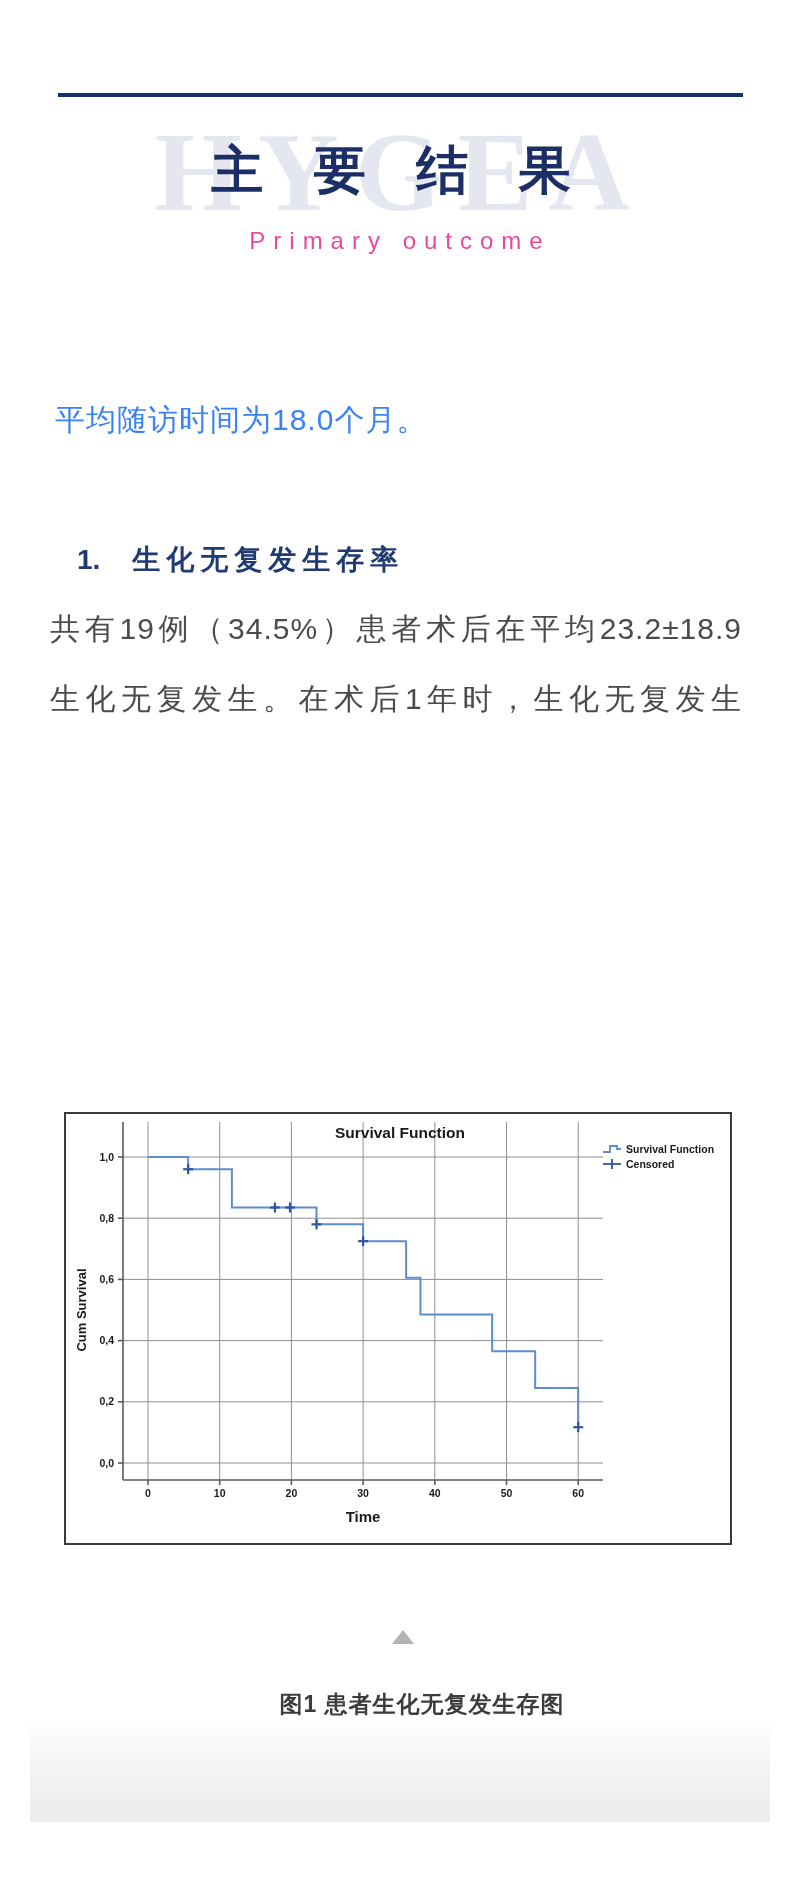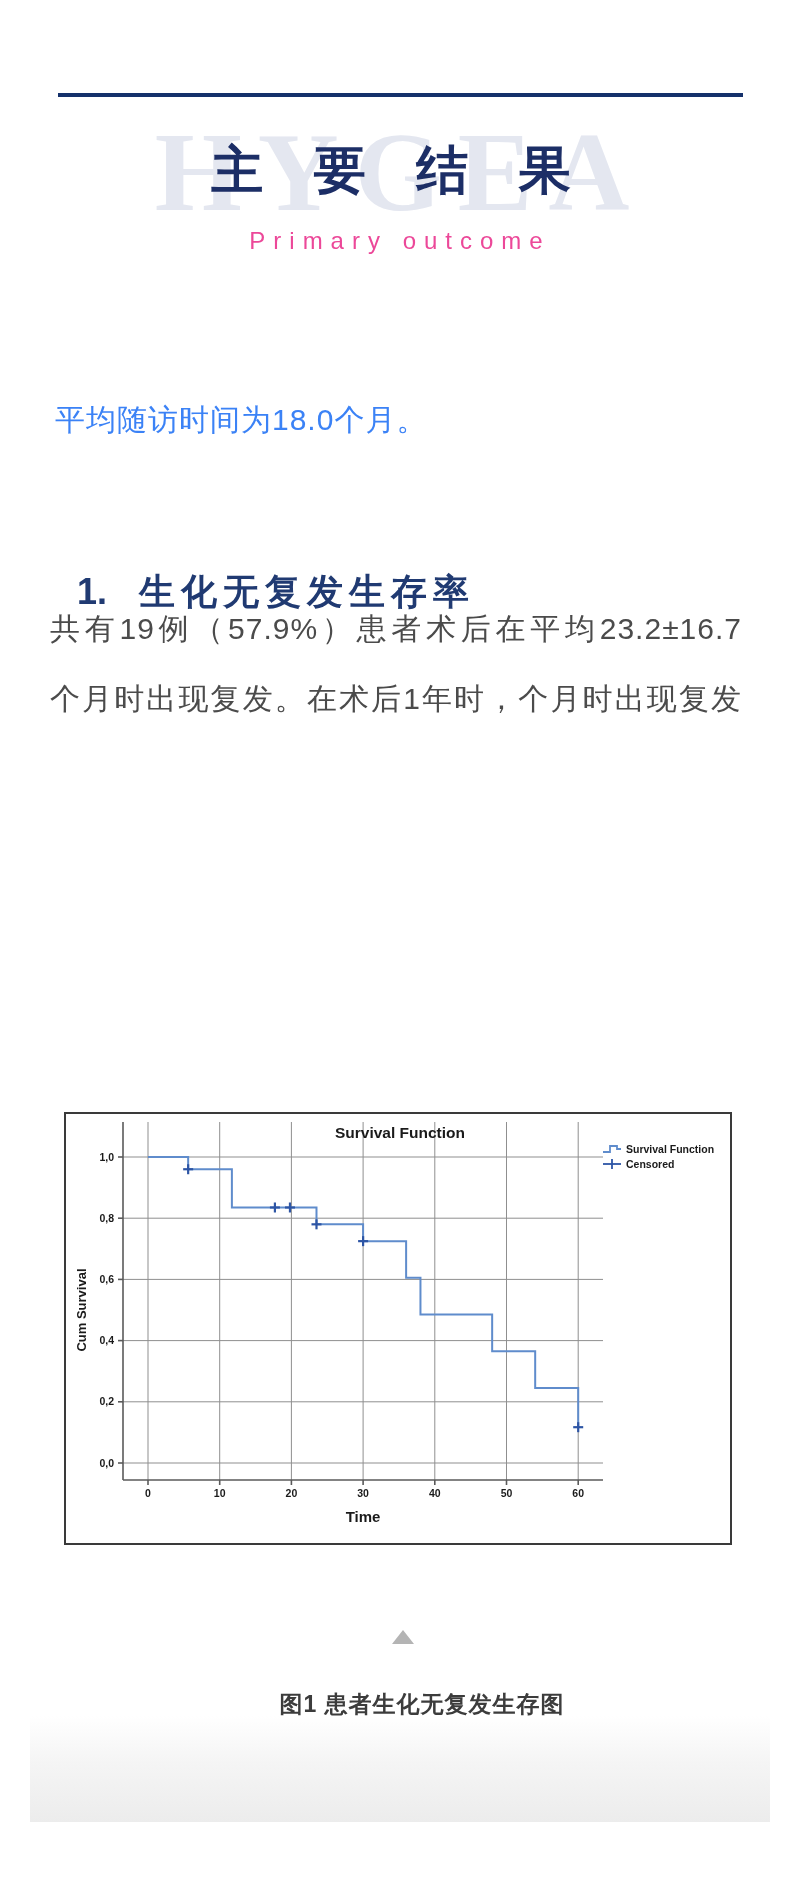--- a/index.html
+++ b/index.html
@@ -8,22 +8,22 @@
   .top-rule{position:absolute;left:58px;top:93px;width:685px;height:4px;background:#15316b;}
   .watermark{position:absolute;left:0;top:116px;width:100%;text-align:center;
         font-family:"Liberation Serif","DejaVu Serif",serif;font-weight:bold;
         font-size:112px;letter-spacing:16px;color:#e4e7f0;line-height:1;white-space:nowrap;}
   .main-title{position:absolute;left:0;top:144px;width:100%;text-align:center;
         font-size:52px;font-weight:bold;color:#1c2e66;letter-spacing:18px;line-height:1;white-space:nowrap;}
   .subtitle{position:absolute;left:0;top:229px;width:100%;text-align:center;
         font-size:24px;color:#ec4899;letter-spacing:8px;line-height:1;white-space:nowrap;}
   .intro{position:absolute;left:55px;top:404px;font-size:30px;color:#3b82f6;
         letter-spacing:1px;line-height:32px;white-space:nowrap;}
-  .section-head{position:absolute;left:77px;top:541px;font-size:36px;font-weight:bold;
-        color:#203a72;line-height:38px;white-space:nowrap;margin-top:32px;}
+  .section-head{position:absolute;left:77px;top:541px;font-size:28px;font-weight:bold;
+        color:#203a72;line-height:38px;white-space:nowrap;}
   .section-head .num{margin-right:32px;}
   .section-head .ttl{letter-spacing:6px;}
   .body-par{position:absolute;left:50px;top:594px;width:692px;font-size:30px;color:#4b4b4b;}
   .body-par .bline{height:70px;line-height:70px;text-align:justify;text-align-last:justify;
         letter-spacing:1px;overflow:hidden;}
   .body-par .bline.last{text-align-last:left;}
   .chart-box{position:absolute;left:64px;top:1112px;width:664px;height:429px;
         border:2px solid #3a3a3a;background:#ffffff;}
   .tri-up{position:absolute;left:392px;top:1630px;width:0;height:0;
         border-left:11px solid transparent;border-right:11px solid transparent;
@@ -44,22 +44,22 @@
   <div class="main-title">主 要 结 果</div>
   <div class="subtitle">Primary outcome</div>
 
   <div class="intro">平均随访时间为18.0个月。</div>
 
   <div class="section-head">
     <span class="num">1.</span><span class="ttl">生化无复发生存率</span>
   </div>
 
   <div class="body-par">
-    <div class="bline">共有19例（57.9%）患者术后在平均23.2±16.7</div>
-    <div class="bline">个月时出现复发。在术后1年时，个月时出现复发</div>
+    <div class="bline">共有19例（34.5%）患者术后在平均23.2±18.9</div>
+    <div class="bline">生化无复发生。在术后1年时，生化无复发生</div>
   </div>
 
   <div class="chart-box">
     <svg id="chart-svg" width="664" height="429">
         <g stroke="#8f8f8f" stroke-width="1">
           <line x1="82" y1="8" x2="82" y2="366"></line>
           <line x1="153.7" y1="8" x2="153.7" y2="366"></line>
           <line x1="225.4" y1="8" x2="225.4" y2="366"></line>
           <line x1="297.1" y1="8" x2="297.1" y2="366"></line>
           <line x1="368.8" y1="8" x2="368.8" y2="366"></line>

